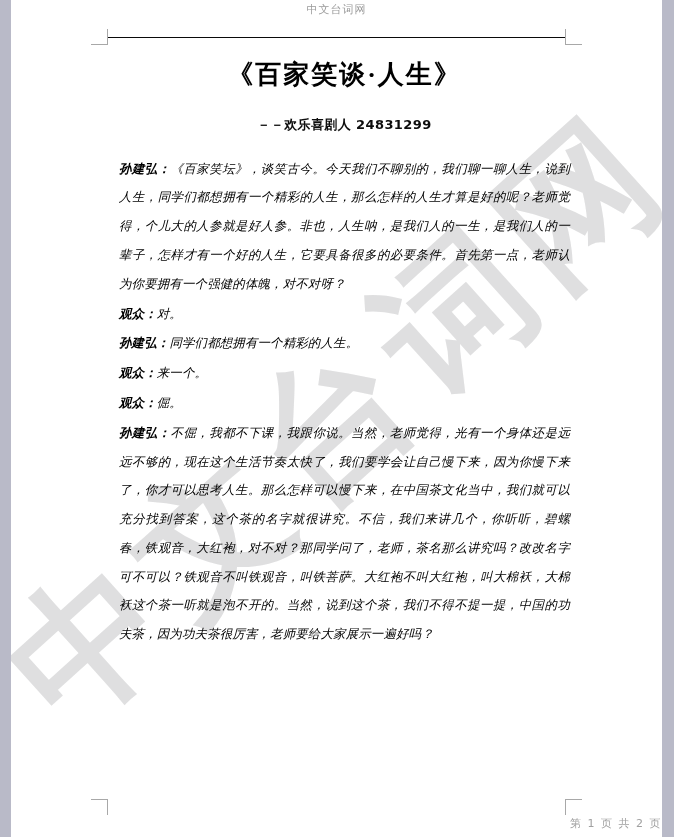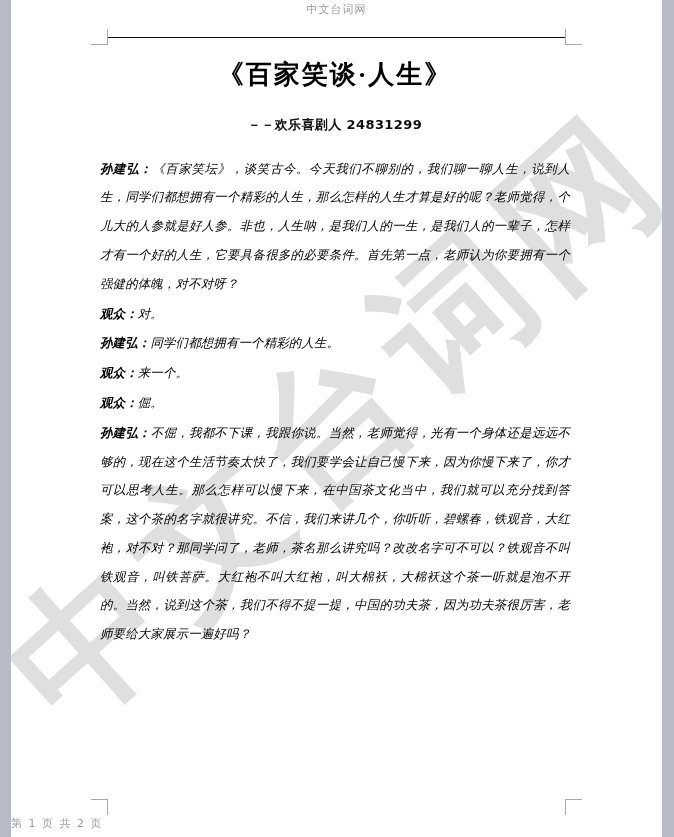--- a/index.html
+++ b/index.html
@@ -112,21 +112,21 @@
   .corner-bl i.h { top: 0; }
   .corner-bl i.v { right: 0; }
 
   .corner-br { right: 80px; bottom: 22px; }
   .corner-br i.h { top: 0; }
   .corner-br i.v { left: 0; }
 
   
   .doc-body {
     position: absolute;
-    left: 89px;
+    left: 108px;
     right: 92px;
     top: 46px;
   }
 
   .doc-title {
     text-align: center;
     font-family: "Liberation Serif", "DejaVu Serif", serif;
     font-size: 26px;
     font-weight: 700;
     color: #000000;
@@ -166,21 +166,21 @@
   .script-line .utterance {
     font-weight: 400;
   }
 
   
   .doc-footer {
     position: absolute;
     bottom: 6px;
     left: 0;
     right: 0;
-    text-align: left;
+    text-align: right;
     font-family: "DejaVu Sans", "Liberation Sans", sans-serif;
     font-size: 11px;
     color: #a0a0a0;
     letter-spacing: 1.5px;
   }
 </style>
 </head>
 <body>
 
 <div class="viewer-gutter left" style="background: rgb(185, 186, 200);"></div>

